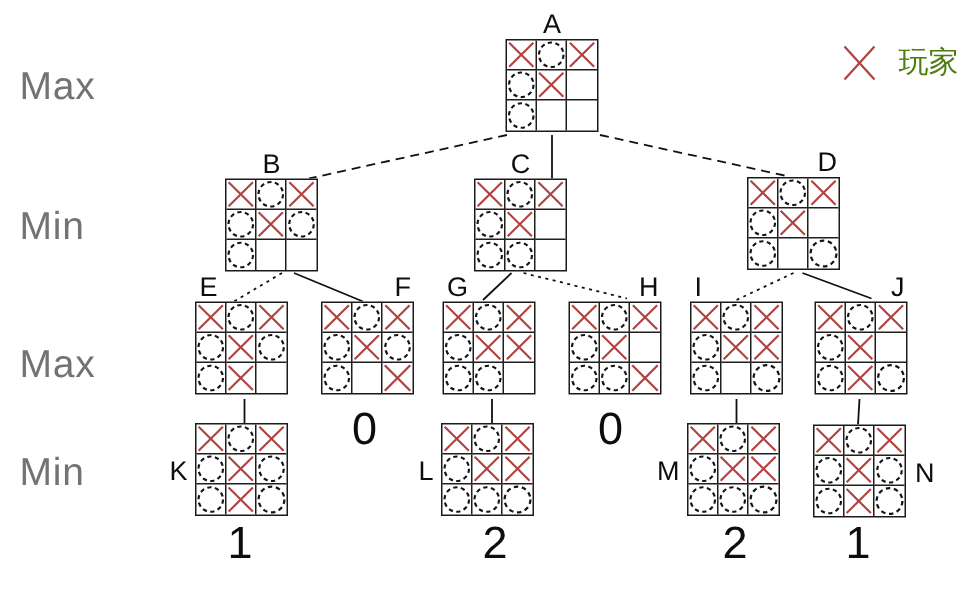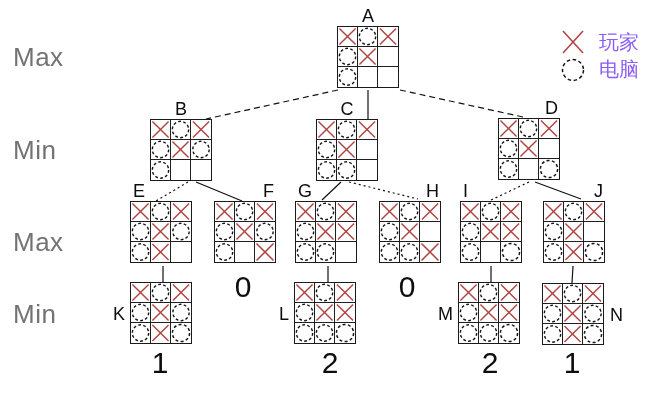--- a/index.html
+++ b/index.html
@@ -32,21 +32,21 @@
   .pos-right      { top:23px; left:calc(100% + 6px); }
 
   .value-label {
     position:absolute; font-size:30px; line-height:1; color:#0d0d0d;
     transform:translateX(-50%); font-weight:400;
   }
 
   .legend { position:absolute; left:560px; top:28px; }
   .legend-row { display:flex; align-items:center; height:27px; }
   .legend-icon { width:26px; height:26px; flex:0 0 26px; overflow:visible; }
-  .legend-text { margin-left:13px; font-size:20px; color:#8b5cf6; line-height:1; }
+  .legend-text { margin-left:13px; font-size:20px; color:#4d7c0f; line-height:1; }
 </style>
 </head>
 <body>
 
 <div class="canvas">
 
   <svg id="edges-layer">
       <line x1="338" y1="90" x2="206" y2="119" stroke="#111111" stroke-width="1.2" stroke-dasharray="6 4"></line>
       <line x1="368" y1="90" x2="368" y2="119" stroke="#111111" stroke-width="1.2"></line>
       <line x1="400" y1="90" x2="523" y2="117" stroke="#111111" stroke-width="1.2" stroke-dasharray="6 4"></line>
@@ -774,21 +774,15 @@
     </div>
 
   <div class="legend">
     <div class="legend-row">
       <svg class="legend-icon" viewBox="0 0 26 26">
         <line x1="3" y1="2" x2="23" y2="24" stroke="#b04240" stroke-width="1.5"></line>
         <line x1="23" y1="2" x2="3" y2="24" stroke="#b04240" stroke-width="1.5"></line>
       </svg>
       <span class="legend-text">玩家</span>
     </div>
-    <div class="legend-row">
-      <svg class="legend-icon" viewBox="0 0 26 26">
-        <circle cx="13" cy="14" r="10.5" fill="none" stroke="#141414" stroke-width="1.5" stroke-dasharray="3.5 2.6"></circle>
-      </svg>
-      <span class="legend-text">电脑</span>
-    </div>
   </div>
 
 </div>
 
 </body></html>

